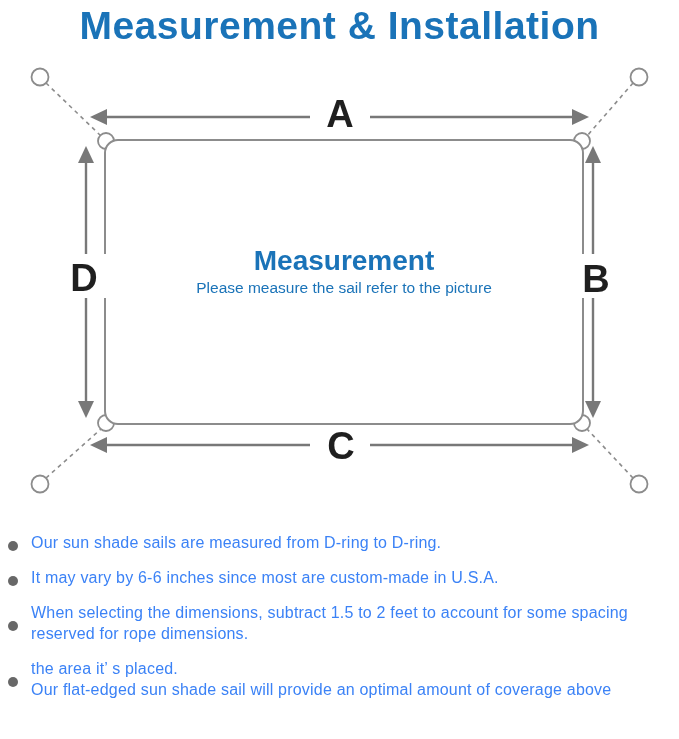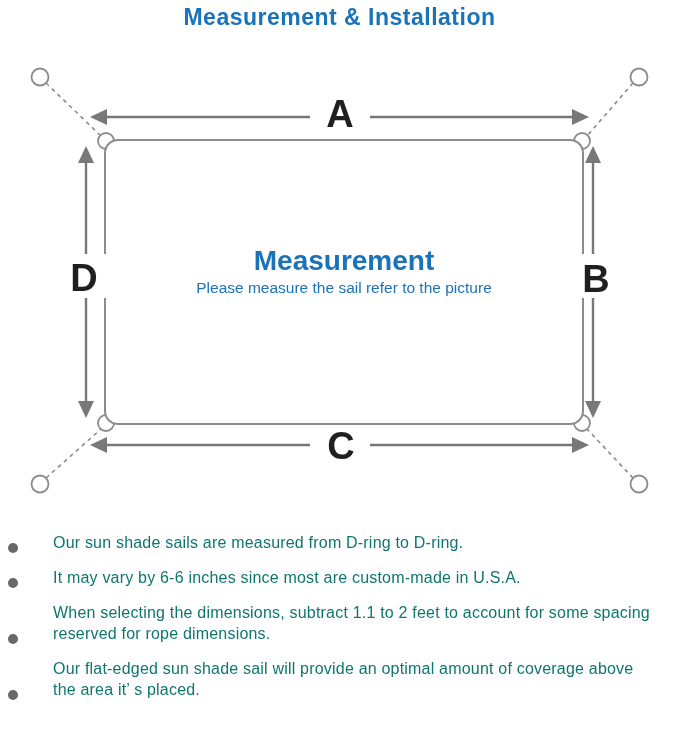--- a/index.html
+++ b/index.html
@@ -8,21 +8,21 @@
     width: 679px;
     height: 739px;
     background: #ffffff;
     overflow: hidden;
     font-family: "Liberation Sans", sans-serif;
   }
   .page-title {
     position: absolute;
     top: 4px; left: 0; right: 0;
     text-align: center;
-    font-size: 23px;
+    font-size: 39px;
     font-weight: bold;
     letter-spacing: 0.5px;
     color: #1a73b8;
   }
   .diagram-svg {
     position: absolute;
     top: 0; left: 0;
     width: 679px; height: 520px;
   }
   .dim-label {
@@ -42,27 +42,26 @@
     font-size: 15.5px;
     fill: #1a73b8;
   }
   .notes {
     position: absolute;
     top: 524px; left: 0; right: 0;
     padding: 8px 6px 0 8px;
   }
   .note-item {
     display: flex;
-    align-items: flex-end;
+    align-items: center;
     margin-bottom: 14px;
-    color: #0f766e;
+    color: #3b82f6;
     font-size: 16px;
     line-height: 21px;
     letter-spacing: 0.2px;
-    gap: 22px;
   }
   .bullet-dot {
     flex: 0 0 auto;
     width: 10px; height: 10px;
     border-radius: 50%;
     background: #686868;
     margin: 6px 13px 0 0;
   }
   .note-text { white-space: normal; }
   .note-line { display: block; white-space: nowrap; }
@@ -148,28 +147,28 @@
     <div class="note-item">
       <span class="bullet-dot"></span>
       <span class="note-text">
         <span class="note-line">It may vary by 6-6 inches since most are custom-made in U.S.A.</span>
       </span>
     </div>
 
     <div class="note-item">
       <span class="bullet-dot"></span>
       <span class="note-text">
-        <span class="note-line">When selecting the dimensions, subtract 1.1 to 2 feet to account for some spacing</span>
+        <span class="note-line">When selecting the dimensions, subtract 1.5 to 2 feet to account for some spacing</span>
         <span class="note-line">reserved for rope dimensions.</span>
       </span>
     </div>
 
 
     <div class="note-item">
       <span class="bullet-dot"></span>
       <span class="note-text">
+        <span class="note-line">the area it’ s placed.</span>
         <span class="note-line">Our flat-edged sun shade sail will provide an optimal amount of coverage above</span>
-        <span class="note-line">the area it’ s placed.</span>
       </span>
     </div>
 
   </div>
 </div>
 
 </body></html>

